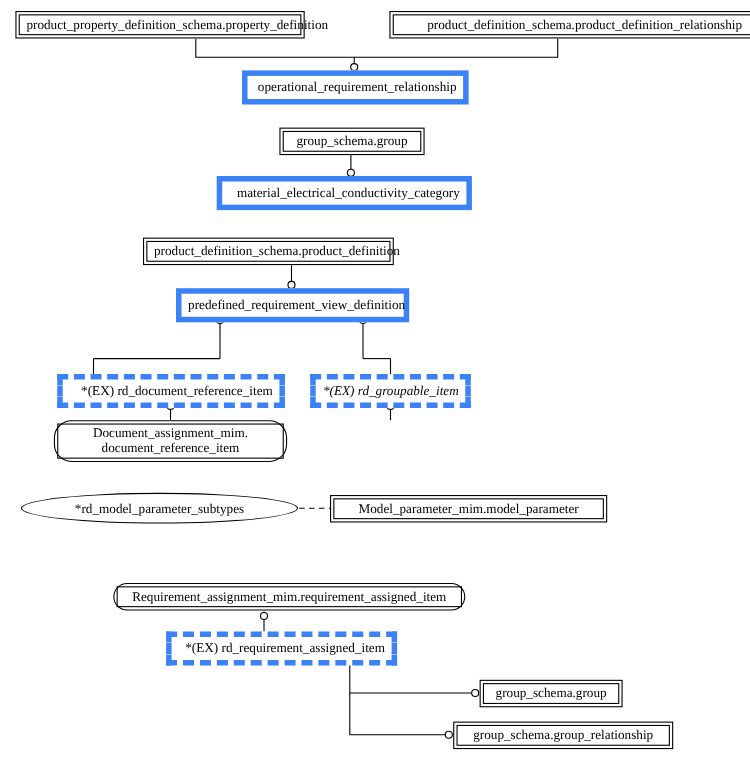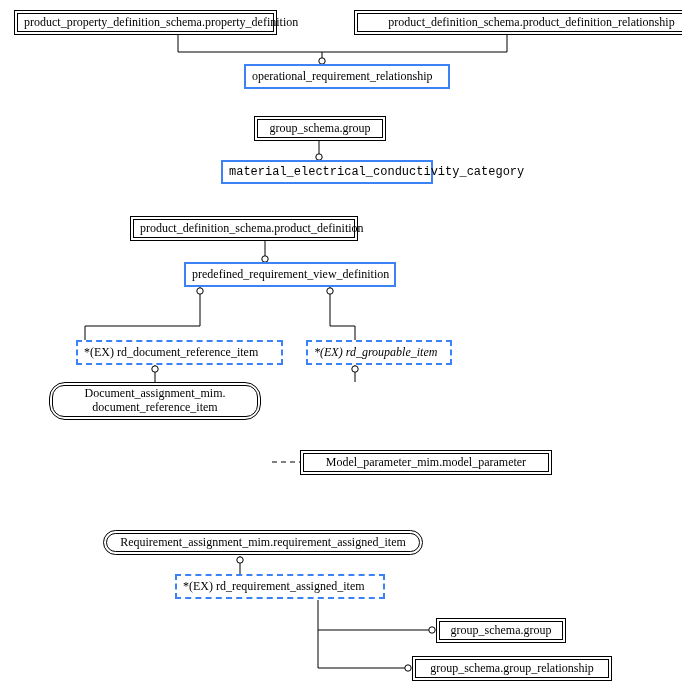--- a/index.html
+++ b/index.html
@@ -10,27 +10,26 @@
     font-size: 12px;
     color: #000;
   }
   .canvas {
     position: relative;
     width: 682px;
     height: 695px;
   }
   .box {
     position: absolute;
-    border: 2px solid #3b82f6;
+    border: 5px solid #3b82f6;
     background: #fff;
-    text-align: left;
+    text-align: right;
     padding: 3px 6px;
     box-sizing: border-box;
     white-space: nowrap;
-    margin-left: 24px;
   }
   .double-box {
     position: absolute;
     border: 1px solid #000;
     background: #fff;
     padding: 2px;
     box-sizing: border-box;
   }
   .double-box .inner {
     border: 1px solid #000;
@@ -50,21 +49,21 @@
     box-sizing: border-box;
     border-radius: 14px;
     white-space: nowrap;
   }
   .rounded.double {
     padding: 2px;
     border-radius: 16px;
   }
   .rounded.double .inner {
     border: 1px solid #000;
-    border-radius: 12px;
+    border-radius: 0;
     padding: 1px 6px;
     text-align: center;
     white-space: nowrap;
   }
   .ellipse {
     position: absolute;
     border: 1px solid #000;
     border-radius: 50%;
     background: #fff;
     text-align: center;
@@ -143,21 +142,21 @@
 <div class="double-box" style="left:354px; top:10px; width:355px;">
   <div class="inner">product_definition_schema.product_definition_relationship</div>
 </div>
 <div class="box" style="left:220px; top:64px; width:206px;">
   <span>operational_requirement_relationship</span>
 </div>
 
 <div class="double-box" style="left:254px; top:116px; width:132px;">
   <div class="inner">group_schema.group</div>
 </div>
-<div class="box" style="left:197px; top:160px; width:212px;font-family:Liberation Mono, monospace;">
+<div class="box" style="left:197px; top:160px; width:232px;">
   <span>material_electrical_conductivity_category</span>
 </div>
 
 <div class="double-box" style="left:130px; top:216px; width:228px;">
   <div class="inner">product_definition_schema.product_definition</div>
 </div>
 <div class="box" style="left:160px; top:262px; width:212px;">
   <span>predefined_requirement_view_definition</span>
 </div>
 <div class="box dashed" style="left:52px; top:340px; width:207px;">
@@ -166,20 +165,23 @@
 <div class="box dashed" style="left:282px; top:340px; width:146px;font-style:italic;">
   <span>*(EX) rd_groupable_item</span>
 </div>
 <div class="rounded double" style="left:49px; top:382px; width:212px;">
   <div class="inner twoline">
     <span>Document_assignment_mim.</span><br>
     <span>document_reference_item</span>
   </div>
 </div>
 
+<div class="ellipse" style="left:19px; top:448px; width:252px; height:28px;">
+  <span>*rd_model_parameter_subtypes</span>
+</div>
 <div class="double-box" style="left:300px; top:450px; width:252px;">
   <div class="inner">Model_parameter_mim.model_parameter</div>
 </div>
 
 <div class="rounded double" style="left:103px; top:530px; width:320px;">
   <div class="inner">Requirement_assignment_mim.requirement_assigned_item</div>
 </div>
 <div class="box dashed" style="left:151px; top:574px; width:210px;">
   <span>*(EX) rd_requirement_assigned_item</span>
 </div>

